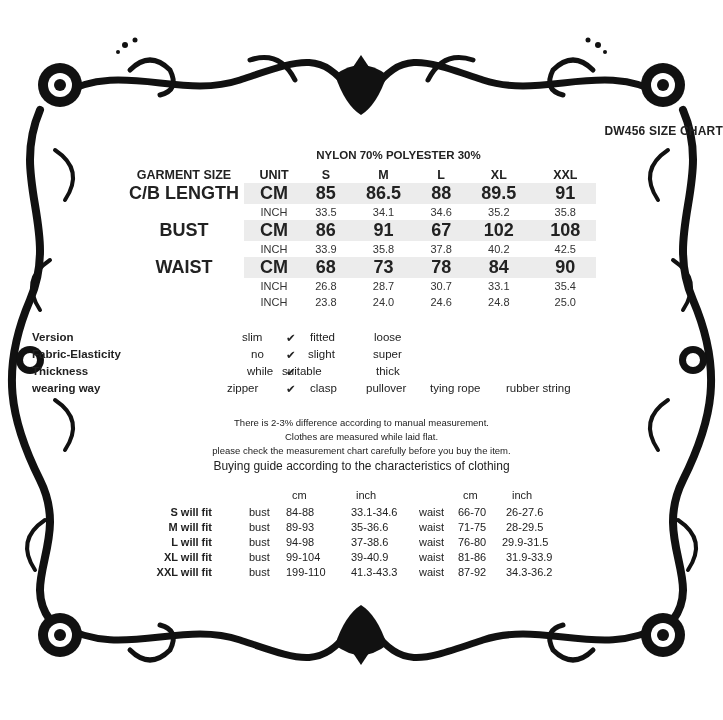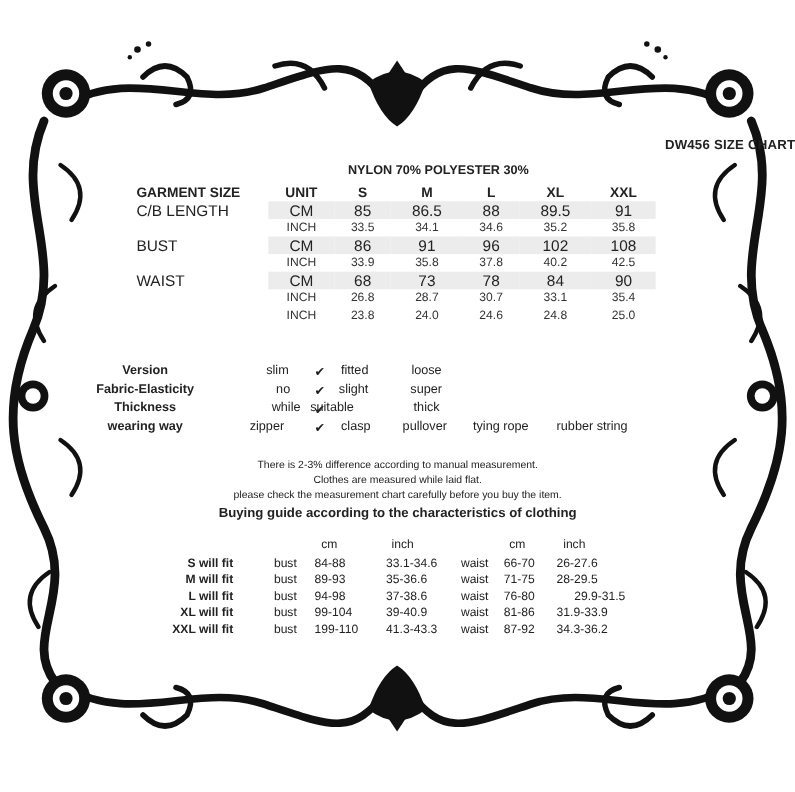--- a/index.html
+++ b/index.html
@@ -4,32 +4,32 @@
 <style>
   html,body{margin:0;padding:0;background:#fff;}
   body{width:723px;height:720px;position:relative;overflow:hidden;font-family:"Liberation Sans",sans-serif;color:#222;}
   .frame{position:absolute;inset:0;}
   .frame svg{position:absolute;left:0;top:0;}
   .content{position:absolute;left:0;top:0;width:723px;height:720px;}
   .title{position:absolute;left:0;width:723px;text-align:right;top:124px;font-weight:bold;font-size:12px;letter-spacing:0.2px;}
   .subtitle{position:absolute;left:0;width:723px;text-align:center;top:149px;font-weight:bold;font-size:11.5px;padding-left:37px;}
   .size-table{position:absolute;left:124px;top:167px;width:472px;border-collapse:collapse;}
   .size-table td{padding:0;height:16px;font-size:11px;text-align:center;}
-  .size-table tr.cm td{font-weight:normal;font-size:14px;}
+  .size-table tr.cm td{font-weight:bold;font-size:18px;}
   .size-table tr.shade td.s{background:#ececec;}
-  .size-table td.lbl{text-align:left;font-weight:bold;font-size:12.5px;width:120px;}
+  .size-table td.lbl{text-align:center;font-weight:bold;font-size:12.5px;width:120px;}
   .size-table td.unit{width:60px;}
   .size-table tr.head td{font-weight:bold;font-size:12.5px;}
   .size-table tr.inch td{color:#333;}
   .chars{position:absolute;left:150px;top:331px;font-size:11.5px;}
   .chars .row{position:relative;height:17px;}
-  .chars .k{position:absolute;right:calc(100% - 82px);width:200px;text-align:center;font-weight:bold;left:-118px;}
+  .chars .k{position:absolute;right:calc(100% - 82px);width:200px;text-align:left;font-weight:bold;left:-118px;}
   .chars .v{position:absolute;white-space:nowrap;}
   .notes{position:absolute;left:0;width:723px;top:416px;text-align:center;font-size:9.5px;line-height:14px;}
-  .guide-title{position:absolute;left:0;width:723px;top:459px;text-align:center;font-weight:bold;font-size:12px;}
+  .guide-title{position:absolute;left:0;width:723px;top:459px;text-align:center;font-weight:normal;font-size:12px;}
   .fit{position:absolute;left:150px;top:489px;font-size:11px;}
   .fit .r{position:relative;height:15px;}
   .fit span{position:absolute;white-space:nowrap;}
   .fit .lab{font-weight:bold;text-align:right;width:62px;left:0;}
 </style>
 </head>
 <body>
 
 <div class="frame">
   <svg width="723" height="720" viewBox="0 0 723 720">
@@ -121,21 +121,21 @@
       <td>34.1</td>
       <td>34.6</td>
       <td>35.2</td>
       <td>35.8</td>
     </tr>
     <tr class="cm shade">
       <td class="lbl">BUST</td>
       <td class="unit s">CM</td>
       <td class="s">86</td>
       <td class="s">91</td>
-      <td class="s">96</td>
+      <td class="s">67</td>
       <td class="s">102</td>
       <td class="s">108</td>
     </tr>
     <tr class="inch">
       <td class="lbl"></td>
       <td class="unit">INCH</td>
       <td>33.9</td>
       <td>35.8</td>
       <td>37.8</td>
       <td>40.2</td>
@@ -236,21 +236,21 @@
       <span style="left:308px">71-75</span>
       <span style="left:356px">28-29.5</span>
     </div>
     <div class="r">
       <span class="lab">L will fit</span>
       <span style="left:99px">bust</span>
       <span style="left:136px">94-98</span>
       <span style="left:201px">37-38.6</span>
       <span style="left:269px">waist</span>
       <span style="left:308px">76-80</span>
-      <span style="left:372px">29.9-31.5</span>
+      <span style="left:352px">29.9-31.5</span>
     </div>
     <div class="r">
       <span class="lab">XL will fit</span>
       <span style="left:99px">bust</span>
       <span style="left:136px">99-104</span>
       <span style="left:201px">39-40.9</span>
       <span style="left:269px">waist</span>
       <span style="left:308px">81-86</span>
       <span style="left:356px">31.9-33.9</span>
     </div>

